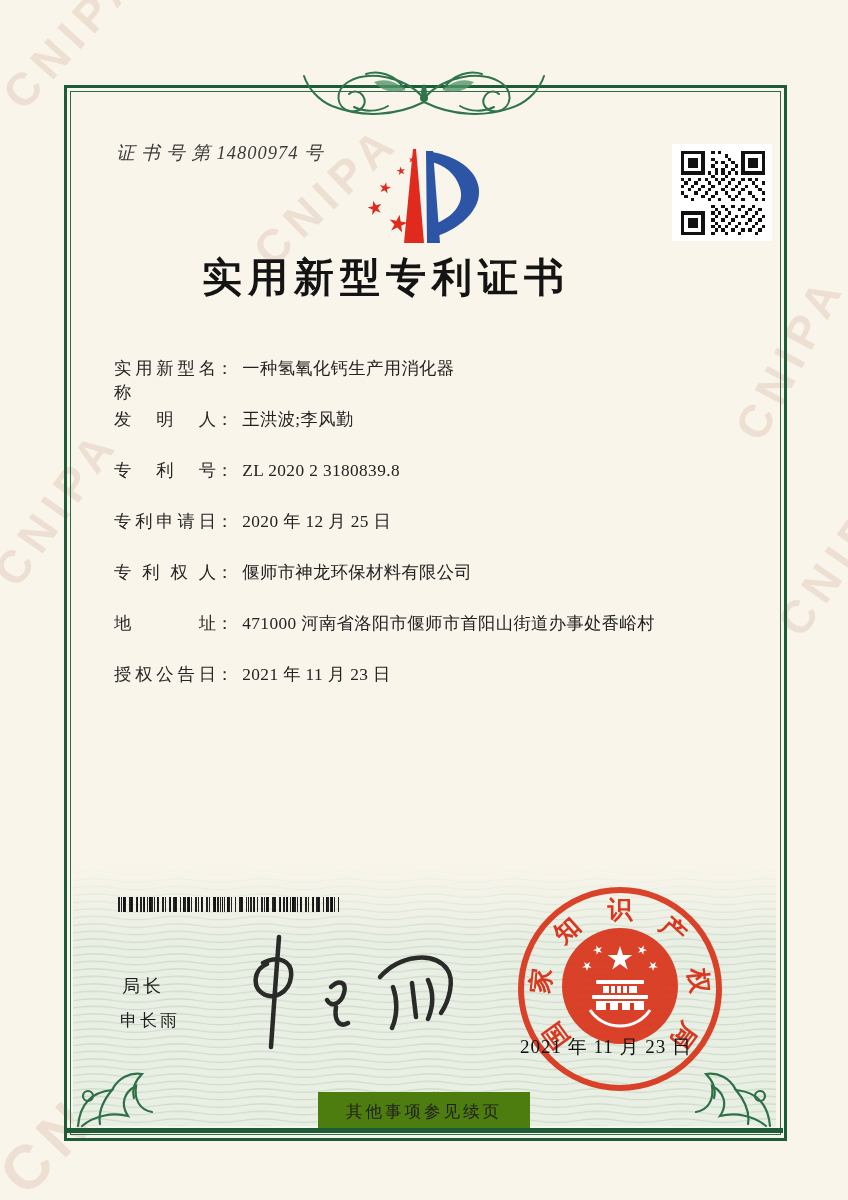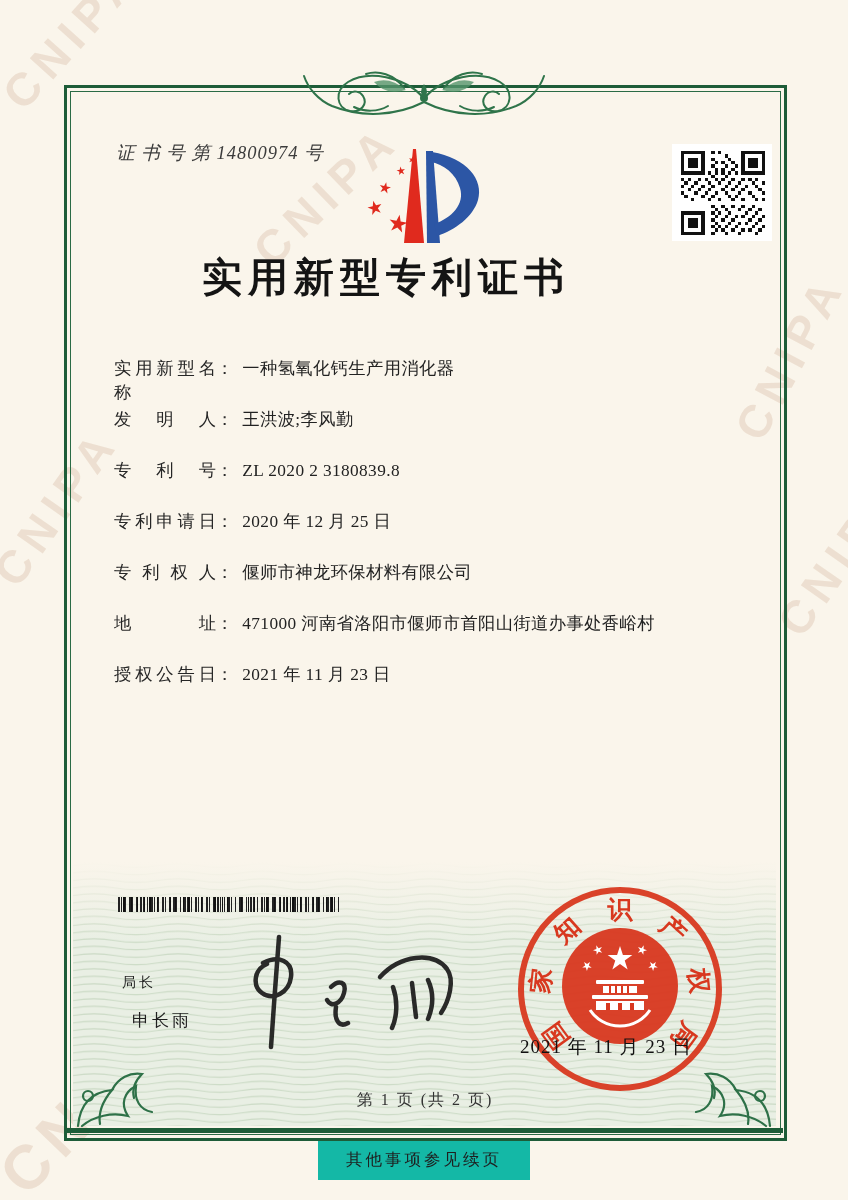--- a/index.html
+++ b/index.html
@@ -69,47 +69,47 @@
   .barcode{
     position:absolute;left:118px;top:897px;width:221px;height:15px;z-index:3;
     background-image:
       repeating-linear-gradient(90deg,#222 0 2px,transparent 2px 3px,#222 3px 4px,transparent 4px 7px,#222 7px 8px,transparent 8px 11px),
       repeating-linear-gradient(90deg,#111 0 1px,transparent 1px 5px,#111 5px 7px,transparent 7px 13px);
   }
   
   .signoff-title{
     position:absolute;left:122px;top:974px;z-index:3;
     font-family:"Liberation Sans","DejaVu Sans",sans-serif;
-    font-size:14px;letter-spacing:3px;color:#1f1f1f;
+    font-size:18px;letter-spacing:3px;color:#1f1f1f;
   }
   .signoff-name{
     position:absolute;left:120px;top:1009px;z-index:3;
     font-family:"Liberation Sans","DejaVu Sans",sans-serif;
-    font-size:17px;letter-spacing:3px;color:#1f1f1f;margin-left:12px;
+    font-size:17px;letter-spacing:3px;color:#1f1f1f;
   }
   .signature{position:absolute;left:235px;top:925px;z-index:4;}
   
   .seal{position:absolute;left:515px;top:884px;width:210px;height:210px;z-index:4;}
   .seal-ring{position:absolute;left:0;top:0;}
   .seal-char{
     position:absolute;left:50%;top:50%;width:28px;height:28px;margin:-14px 0 0 -14px;
     font-size:25px;font-weight:700;color:#d8381f;text-align:center;line-height:28px;
   }
   .seal-date{
     position:absolute;left:520px;top:1034px;width:210px;z-index:6;
     font-size:19px;letter-spacing:1px;color:#111;white-space:nowrap;
   }
   
   .page-info{
     position:absolute;left:70px;top:1090px;width:710px;text-align:center;z-index:3;
     font-size:16px;letter-spacing:2px;color:#333;
   }
   .footer-note{
-    position:absolute;left:50%;top:1140px;transform:translateX(-50%);z-index:3;
-    background:#14b8a6;padding:9px 28px;
+    position:absolute;left:50%;top:1092px;transform:translateX(-50%);z-index:3;
+    background:#4d7c0f;padding:9px 28px;
     font-size:16.5px;letter-spacing:3px;color:#1e1e1e;white-space:nowrap;
   }
 </style>
 </head>
 <body>
 
 <div class="page">
 
   <span class="wm" style="left:-18px;top:8px;transform:rotate(-48deg);">CNIPA</span>
   <span class="wm" style="left:236px;top:168px;transform:rotate(-44deg);">CNIPA</span>

